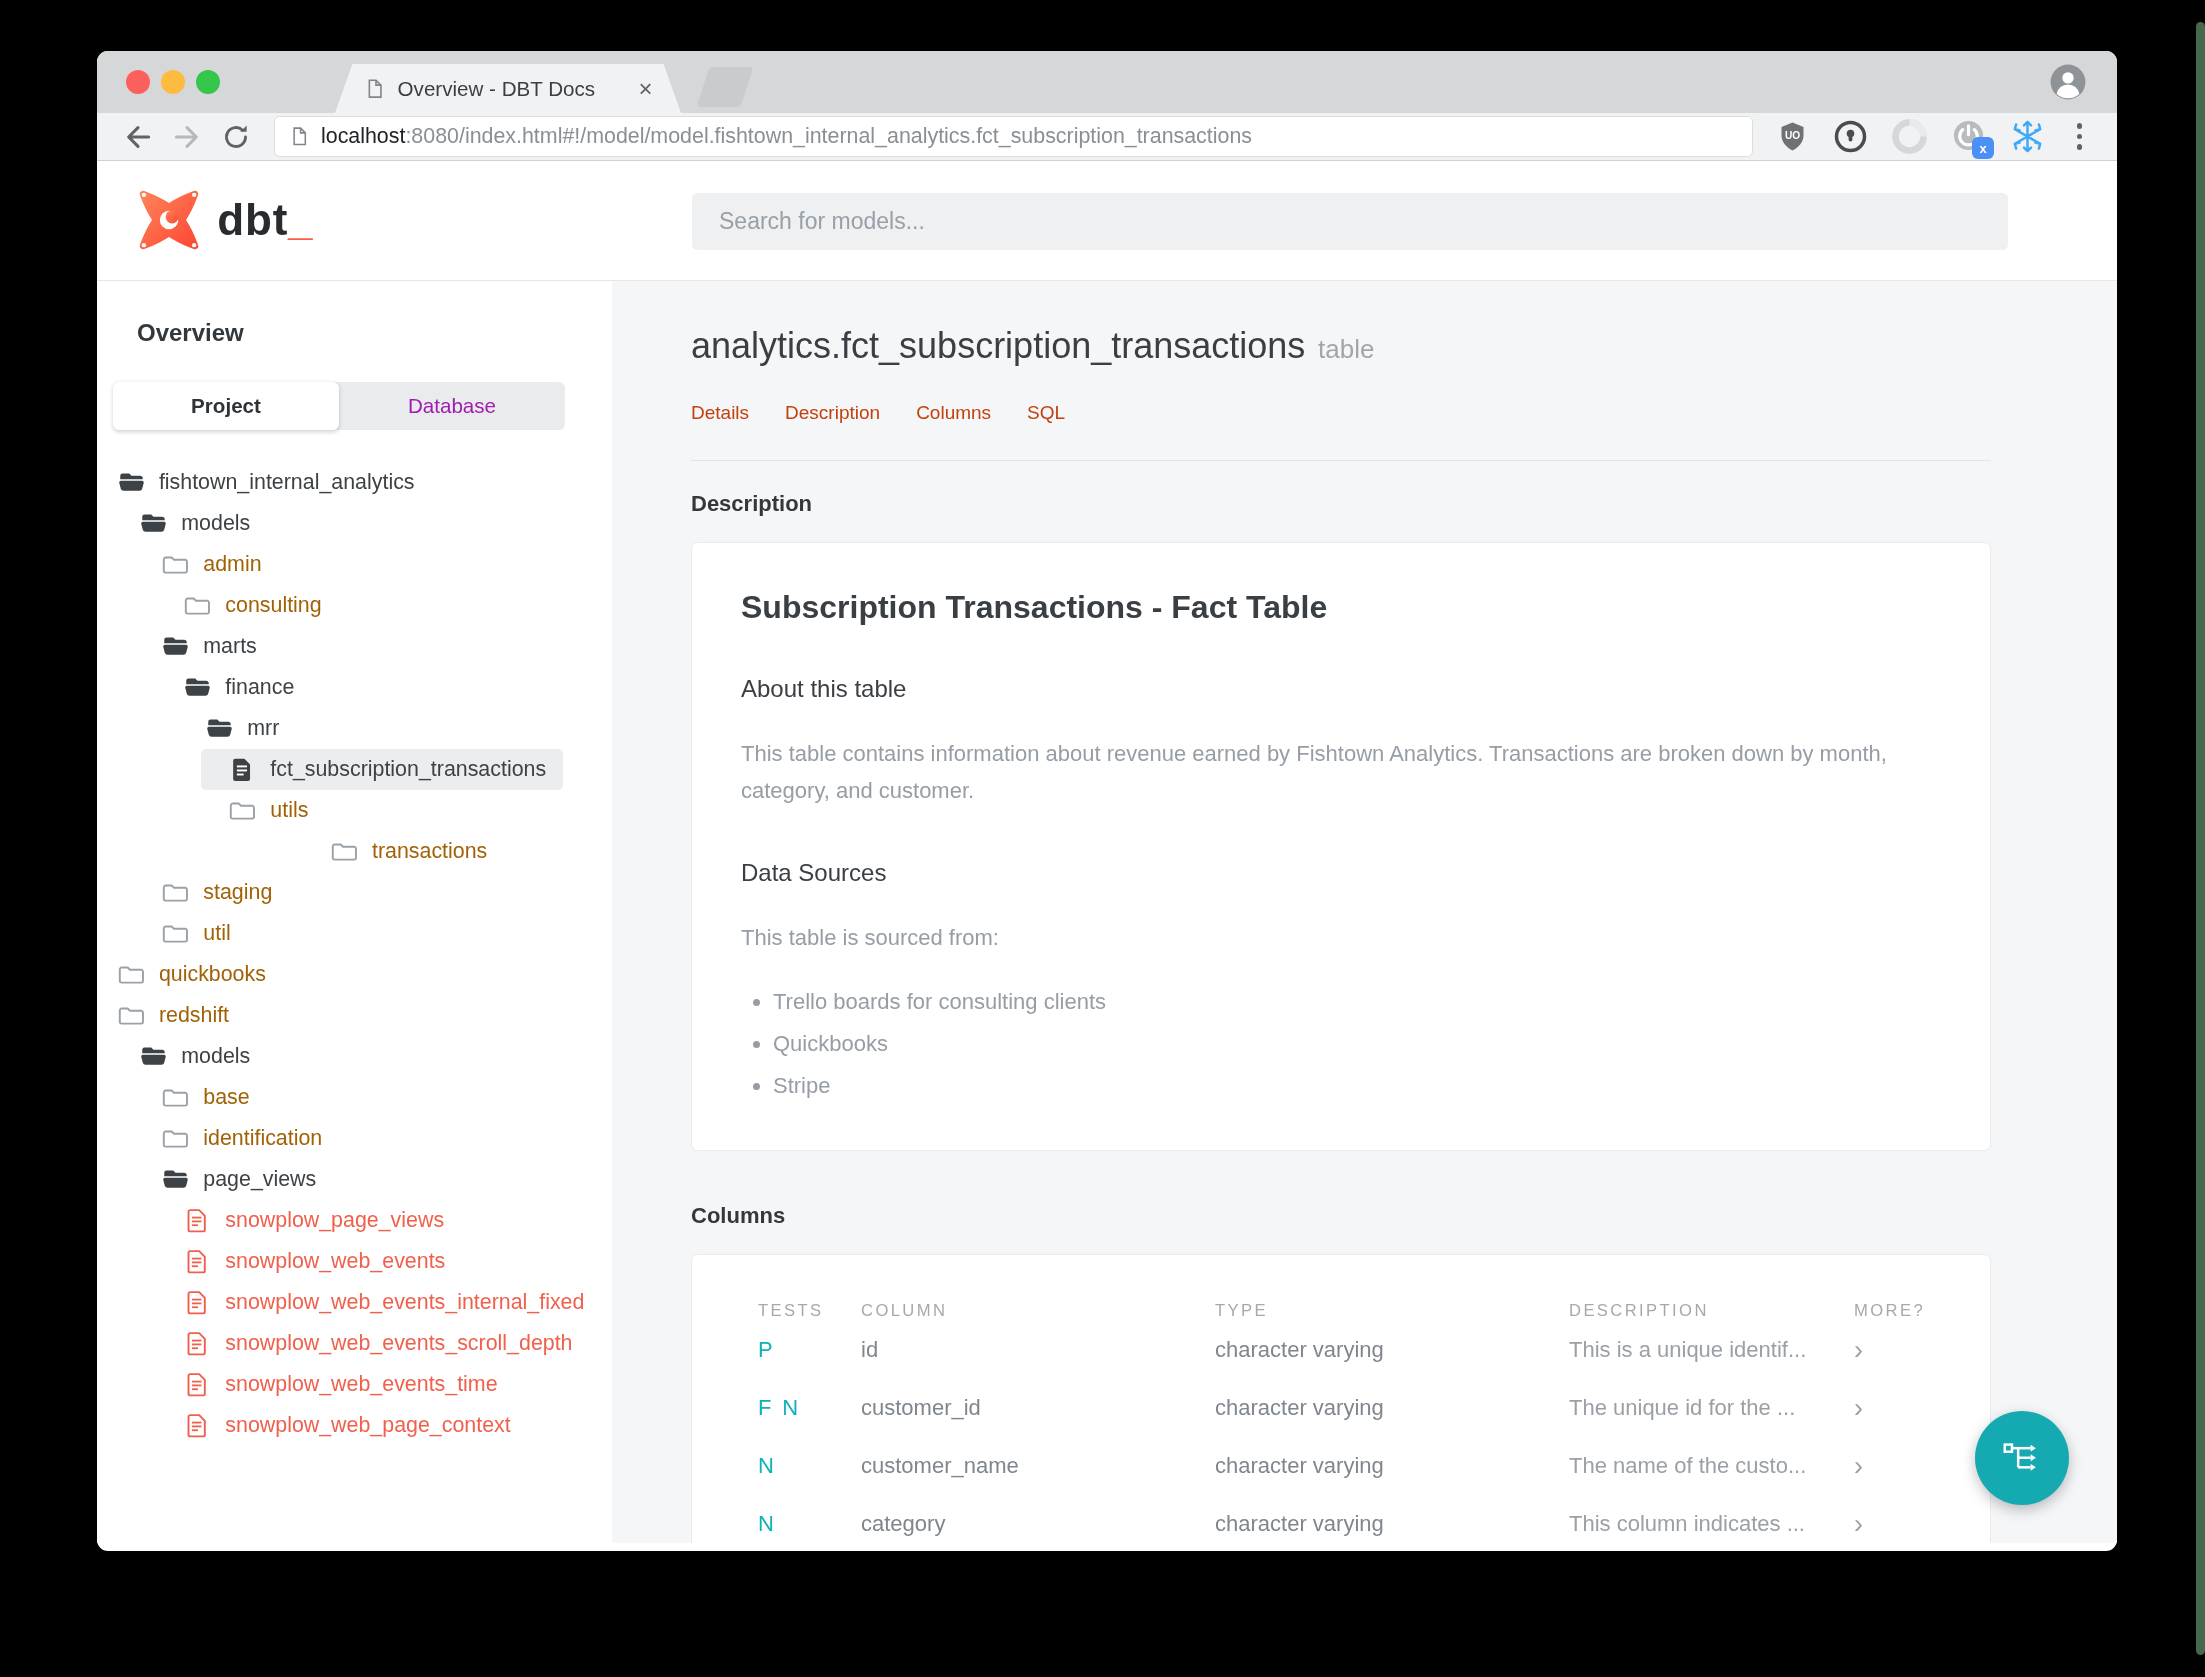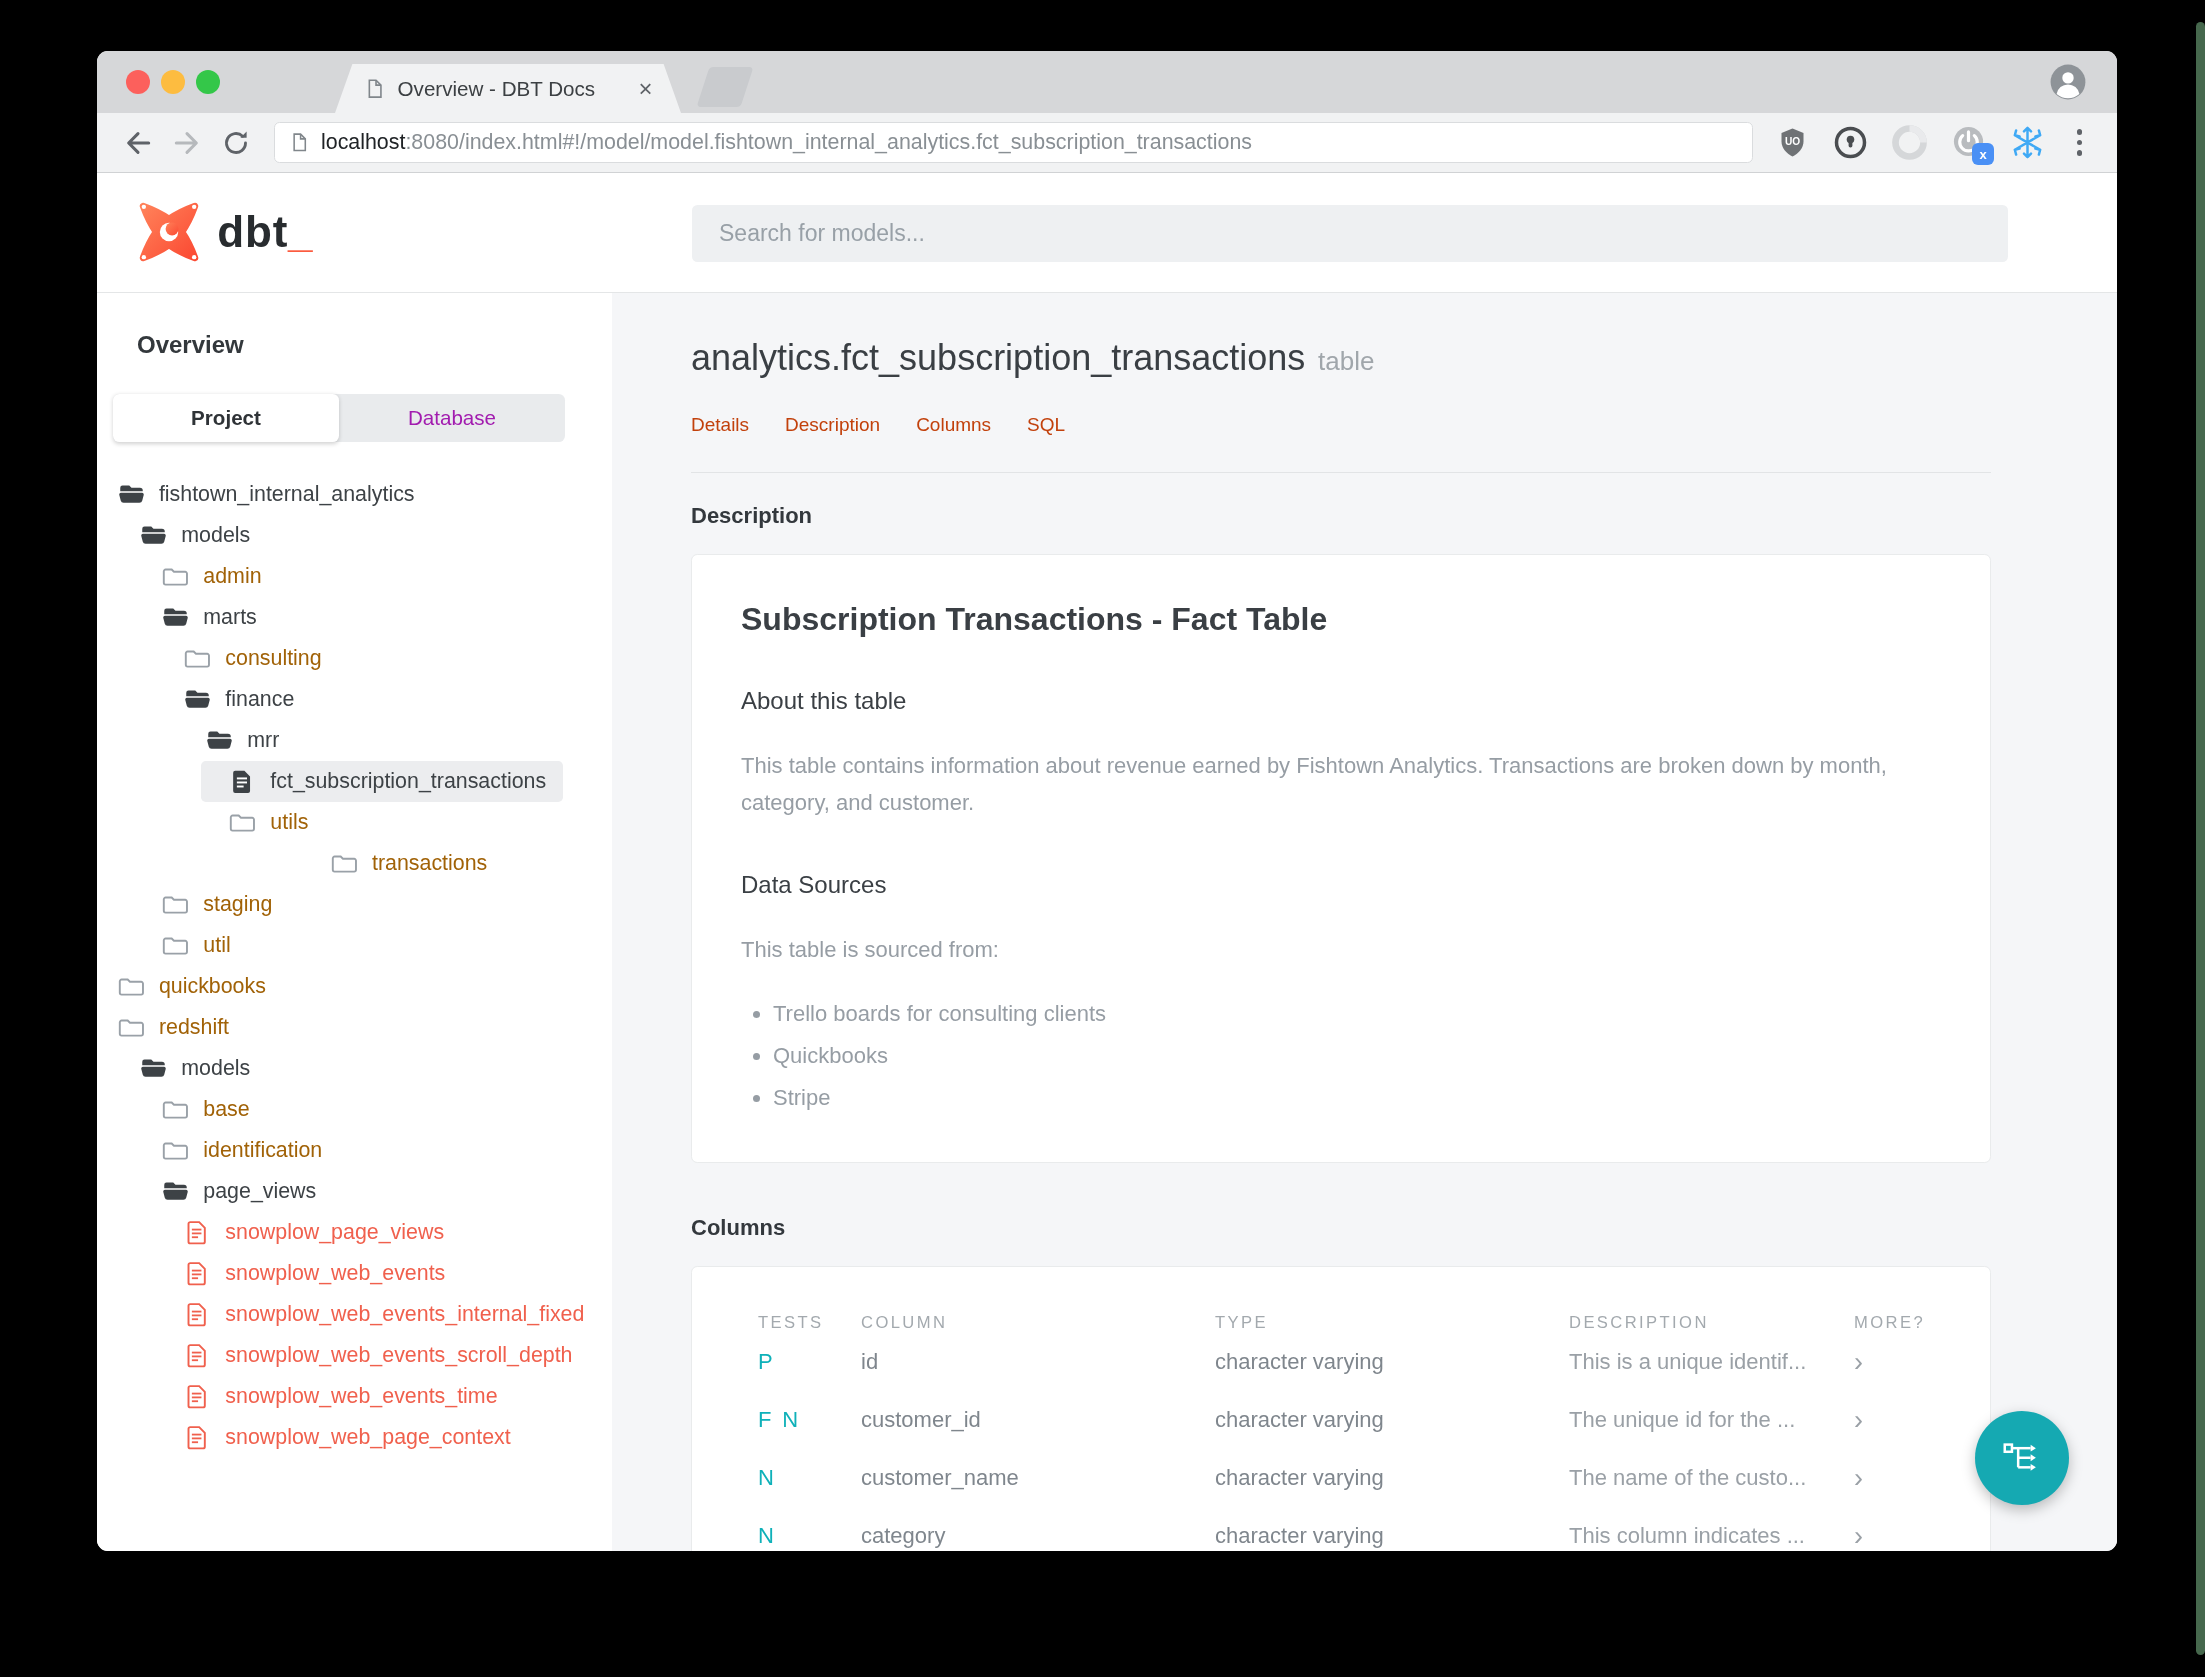--- a/index.html
+++ b/index.html
@@ -12,21 +12,21 @@
   .tabbar { position:relative; height:62px; background:#d6d7d9; }
   .lights { position:absolute; left:28.5px; top:19px; display:flex; gap:11px; }
   .light { width:24px; height:24px; border-radius:50%; }
   .light.red{ background:#fc605c; } .light.yellow{ background:#fdbc40; } .light.green{ background:#34c749; }
   .tab { position:absolute; left:238px; bottom:0; width:346px; height:49px; background:#f1f2f3; clip-path:polygon(0 100%, 17.4px 0, calc(100% - 17.4px) 0, 100% 100%); display:flex; align-items:center; padding:0 28.5px; gap:12.7px; }
   .tab-title { font-size:20.6px; color:#3c4043; flex:1; white-space:nowrap; overflow:hidden; }
   .tab-close { font-size:24px; color:#5f6368; cursor:default; }
   .newtab { position:absolute; left:606px; bottom:6.3px; width:44px; height:40px; background:#c9cbce; transform:skewX(-18deg); border-radius:4px; }
   .avatar { position:absolute; right:30px; top:12px; width:38px; height:38px; }
 
-  .toolbar { height:60px; background:#f1f2f3; border-bottom:0.8px solid #d0d2d4; display:flex; align-items:center; padding:0 20.6px; gap:8px; }
+  .toolbar { height:48px; background:#f1f2f3; border-bottom:0.8px solid #d0d2d4; display:flex; align-items:center; padding:0 20.6px; gap:8px; }
   .navbtn { width:41px; height:41px; display:flex; align-items:center; justify-content:center; }
   .urlbar { flex:1; height:41px; margin:0 14.3px 0 9.5px; background:#fff; border:0.8px solid #dadcde; border-radius:5.5px; display:flex; align-items:center; padding:0 14.3px; gap:11px; overflow:hidden; }
   .url { font-size:21.4px; white-space:nowrap; overflow:hidden; }
   .url .host { color:#202326; } .url .rest { color:#898f94; }
   .extrow { display:flex; align-items:center; gap:24px; padding-right:6.3px; }
   .menu-dots { display:flex; flex-direction:column; gap:4.8px; padding:0 8px; }
   .menu-dots i { width:5.5px; height:5.5px; border-radius:50%; background:#5f6368; display:block; }
 
   
   .appheader { position:relative; height:120px; background:#fff; border-bottom:0.8px solid #e4e6e7; }
@@ -208,32 +208,32 @@
               <path fill="#3d4246" d="M2.6 10.5h18.8c1 0 1.7.95 1.45 1.9l-1.35 5.1a2.5 2.5 0 0 1-2.42 1.9H4.9a2.5 2.5 0 0 1-2.42-1.9L1.15 12.4c-.25-.95.45-1.9 1.45-1.9z"></path>
             </svg>
             <span class="lbl dark">models</span>
           </div>
           <div class="tree-row" style="padding-left: 65px;">
             <svg class="ticon" viewBox="0 0 24 24">
               <path fill="none" stroke="#9aa1a8" stroke-width="1.7" d="M3.2 5.8h5.4l2 2h10a1.6 1.6 0 0 1 1.6 1.6v8.2a1.6 1.6 0 0 1-1.6 1.6H3.2a1.6 1.6 0 0 1-1.6-1.6V7.4a1.6 1.6 0 0 1 1.6-1.6z"></path>
             </svg>
             <span class="lbl gray">admin</span>
           </div>
+          <div class="tree-row" style="padding-left: 87px;">
+            <svg class="ticon" viewBox="0 0 24 24">
+              <path fill="none" stroke="#9aa1a8" stroke-width="1.7" d="M3.2 5.8h5.4l2 2h10a1.6 1.6 0 0 1 1.6 1.6v8.2a1.6 1.6 0 0 1-1.6 1.6H3.2a1.6 1.6 0 0 1-1.6-1.6V7.4a1.6 1.6 0 0 1 1.6-1.6z"></path>
+            </svg>
+            <span class="lbl gray">consulting</span>
+          </div>
           <div class="tree-row" style="padding-left: 65px;">
             <svg class="ticon" viewBox="0 0 24 24">
               <path fill="#3d4246" d="M4 4h6l2 2h7.5A2.5 2.5 0 0 1 22 8.5V9H2V6a2 2 0 0 1 2-2z"></path>
               <path fill="#3d4246" d="M2.6 10.5h18.8c1 0 1.7.95 1.45 1.9l-1.35 5.1a2.5 2.5 0 0 1-2.42 1.9H4.9a2.5 2.5 0 0 1-2.42-1.9L1.15 12.4c-.25-.95.45-1.9 1.45-1.9z"></path>
             </svg>
             <span class="lbl dark">marts</span>
-          </div>
-          <div class="tree-row" style="padding-left: 87px;">
-            <svg class="ticon" viewBox="0 0 24 24">
-              <path fill="none" stroke="#9aa1a8" stroke-width="1.7" d="M3.2 5.8h5.4l2 2h10a1.6 1.6 0 0 1 1.6 1.6v8.2a1.6 1.6 0 0 1-1.6 1.6H3.2a1.6 1.6 0 0 1-1.6-1.6V7.4a1.6 1.6 0 0 1 1.6-1.6z"></path>
-            </svg>
-            <span class="lbl gray">consulting</span>
           </div>
           <div class="tree-row" style="padding-left: 87px;">
             <svg class="ticon" viewBox="0 0 24 24">
               <path fill="#3d4246" d="M4 4h6l2 2h7.5A2.5 2.5 0 0 1 22 8.5V9H2V6a2 2 0 0 1 2-2z"></path>
               <path fill="#3d4246" d="M2.6 10.5h18.8c1 0 1.7.95 1.45 1.9l-1.35 5.1a2.5 2.5 0 0 1-2.42 1.9H4.9a2.5 2.5 0 0 1-2.42-1.9L1.15 12.4c-.25-.95.45-1.9 1.45-1.9z"></path>
             </svg>
             <span class="lbl dark">finance</span>
           </div>
           <div class="tree-row" style="padding-left: 109px;">
             <svg class="ticon" viewBox="0 0 24 24">

